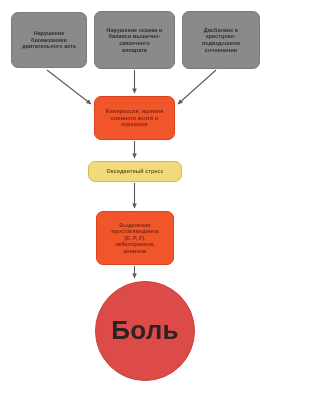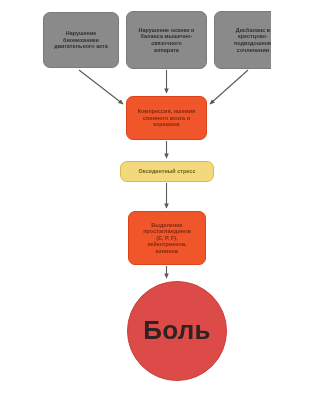--- a/index.html
+++ b/index.html
@@ -12,21 +12,20 @@
     width: 271px;
     height: 400px;
     font-family: "Liberation Sans", "DejaVu Sans", sans-serif;
     overflow: hidden;
   }
   #stage {
     position: relative;
     width: 271px;
     height: 400px;
     background: #ffffff;
-    margin-left: 32px;
   }
   
   #connectors {
     position: absolute;
     left: 0;
     top: 0;
     width: 271px;
     height: 400px;
     pointer-events: none;
   }

